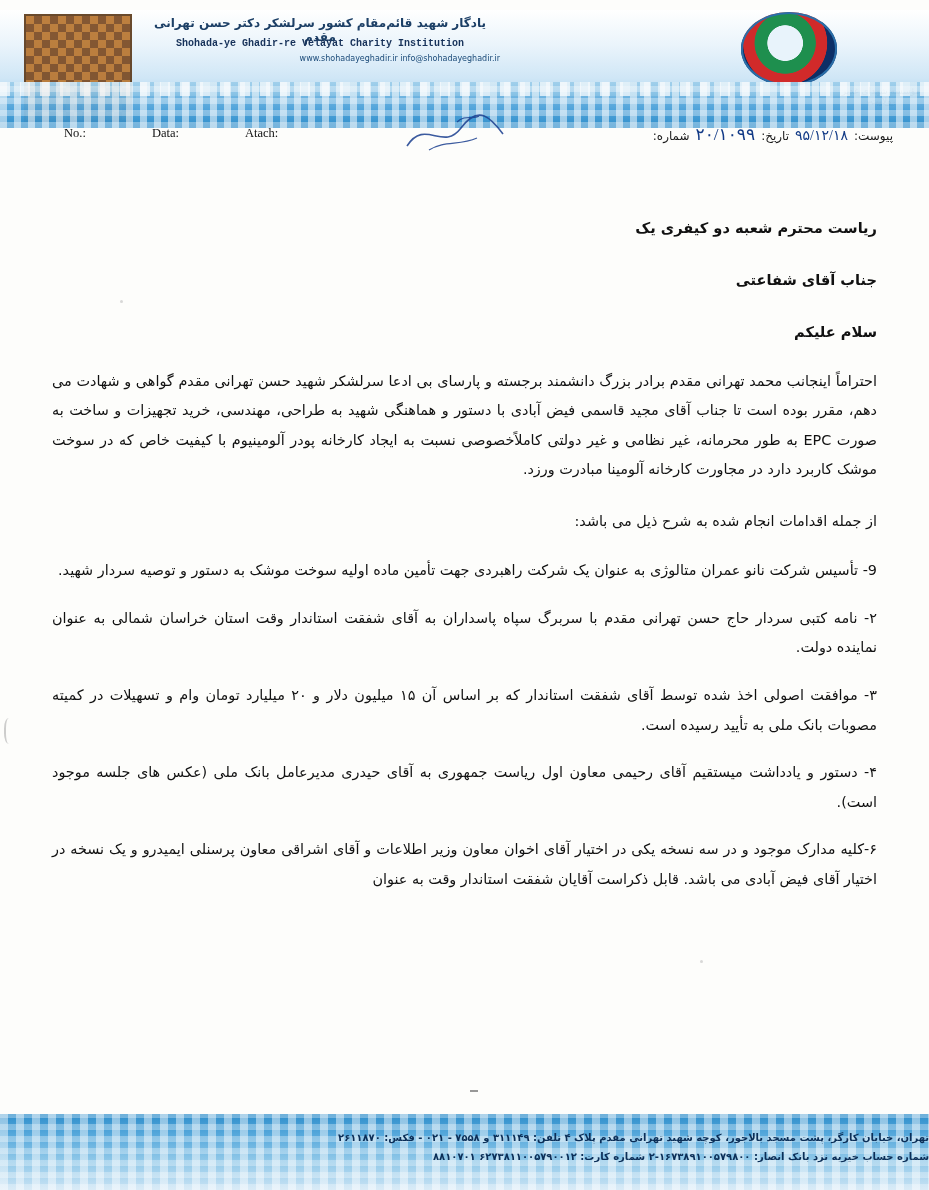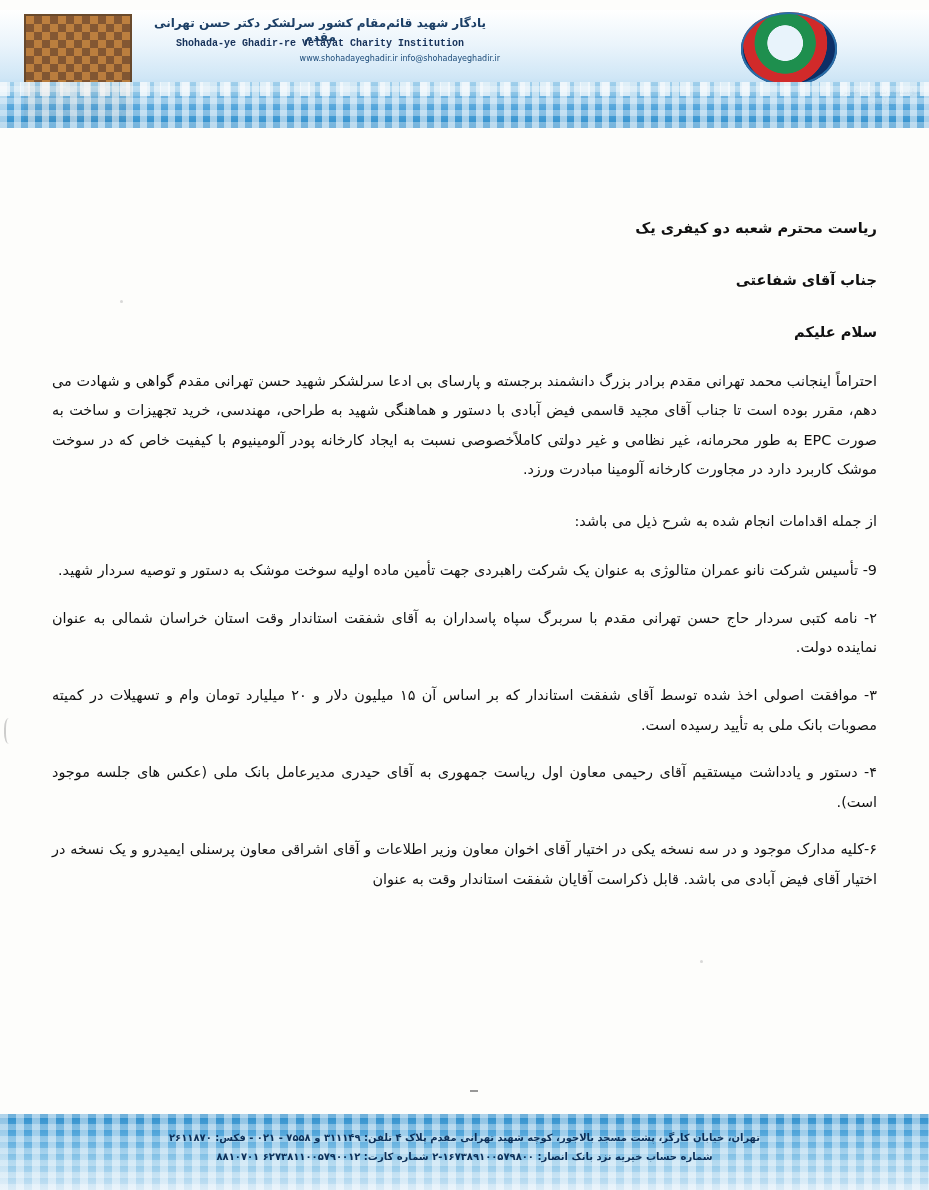--- a/index.html
+++ b/index.html
@@ -217,21 +217,21 @@
   .footer-lines {
     position: absolute;
     left: 0; right: 0; top: 14px;
     direction: rtl;
     text-align: center;
     color: #0b2e57;
     font-size: 10px;
     line-height: 1.9;
     font-weight: bold;
   }
-  .footer-lines div { position: relative; }
+  .footer-lines div { position: relative; text-align: right; }
 
   
   .edge-mark {
     position: absolute;
     left: 4px; top: 718px;
     width: 10px; height: 26px;
     border-left: 2px solid #b9b9b9;
     border-radius: 40%;
     opacity: .7;
   }
@@ -259,20 +259,41 @@
     <div class="lh-title-en">Shohada-ye Ghadir-re Velayat Charity Institution</div>
     <div class="lh-web">www.shohadayeghadir.ir    info@shohadayeghadir.ir</div>
     <div class="lh-logo">
       <div class="lh-logo-ring"></div>
     </div>
     <div class="lh-logo-text">مؤسسه شهدای غدیر ولایت</div>
     <div class="lh-logo-sub">ثبت ۳۰۹۵</div>
     <div class="lh-pixelband"></div>
   </div>
 
+  <div class="meta-row">
+    <div class="meta-left">
+      <span>No.:</span>
+      <span>Data:</span>
+      <span>Atach:</span>
+    </div>
+
+    <svg class="signature-scribble" viewBox="0 0 110 44">
+      <path d="M8 34 C 26 6, 44 40, 62 16 S 92 6, 104 22" fill="none" stroke="#1b3f8f" stroke-width="1.6"></path>
+      <path d="M30 38 C 46 28, 60 34, 78 26" fill="none" stroke="#1b3f8f" stroke-width="1.2"></path>
+      <path d="M58 10 C 66 2, 74 8, 80 4" fill="none" stroke="#1b3f8f" stroke-width="1.2"></path>
+    </svg>
+
+    <div class="meta-right">
+      <span class="lbl">پیوست:</span>
+      <span class="meta-date">۹۵/۱۲/۱۸</span>
+      <span class="lbl">تاریخ:</span>
+      <span class="meta-num">۲۰/۱۰۹۹</span>
+      <span class="lbl">شماره:</span>
+    </div>
+  </div>
 
   <div class="doc-body">
     <p class="salute">ریاست محترم شعبه دو کیفری یک</p>
     <p class="salute">جناب آقای شفاعتی</p>
     <p class="salute small-gap">سلام علیکم</p>
 
     <p class="para intro">احتراماً اینجانب محمد تهرانی مقدم برادر بزرگ دانشمند برجسته و پارسای بی ادعا سرلشکر شهید حسن تهرانی مقدم گواهی و شهادت می دهم، مقرر بوده است تا جناب آقای مجید قاسمی فیض آبادی با دستور و هماهنگی شهید به طراحی، مهندسی، خرید تجهیزات و ساخت به صورت EPC به طور محرمانه، غیر نظامی و غیر دولتی کاملاً‌خصوصی نسبت به ایجاد کارخانه پودر آلومینیوم با کیفیت خاص که در سوخت موشک کاربرد دارد در مجاورت کارخانه آلومینا مبادرت ورزد.</p>
     <p class="para list-intro">از جمله اقدامات انجام شده به شرح ذیل می باشد:</p>
 
     <p class="item">9- تأسیس شرکت نانو عمران متالوژی به عنوان یک شرکت راهبردی جهت تأمین ماده اولیه سوخت موشک به دستور و توصیه سردار شهید.</p>

